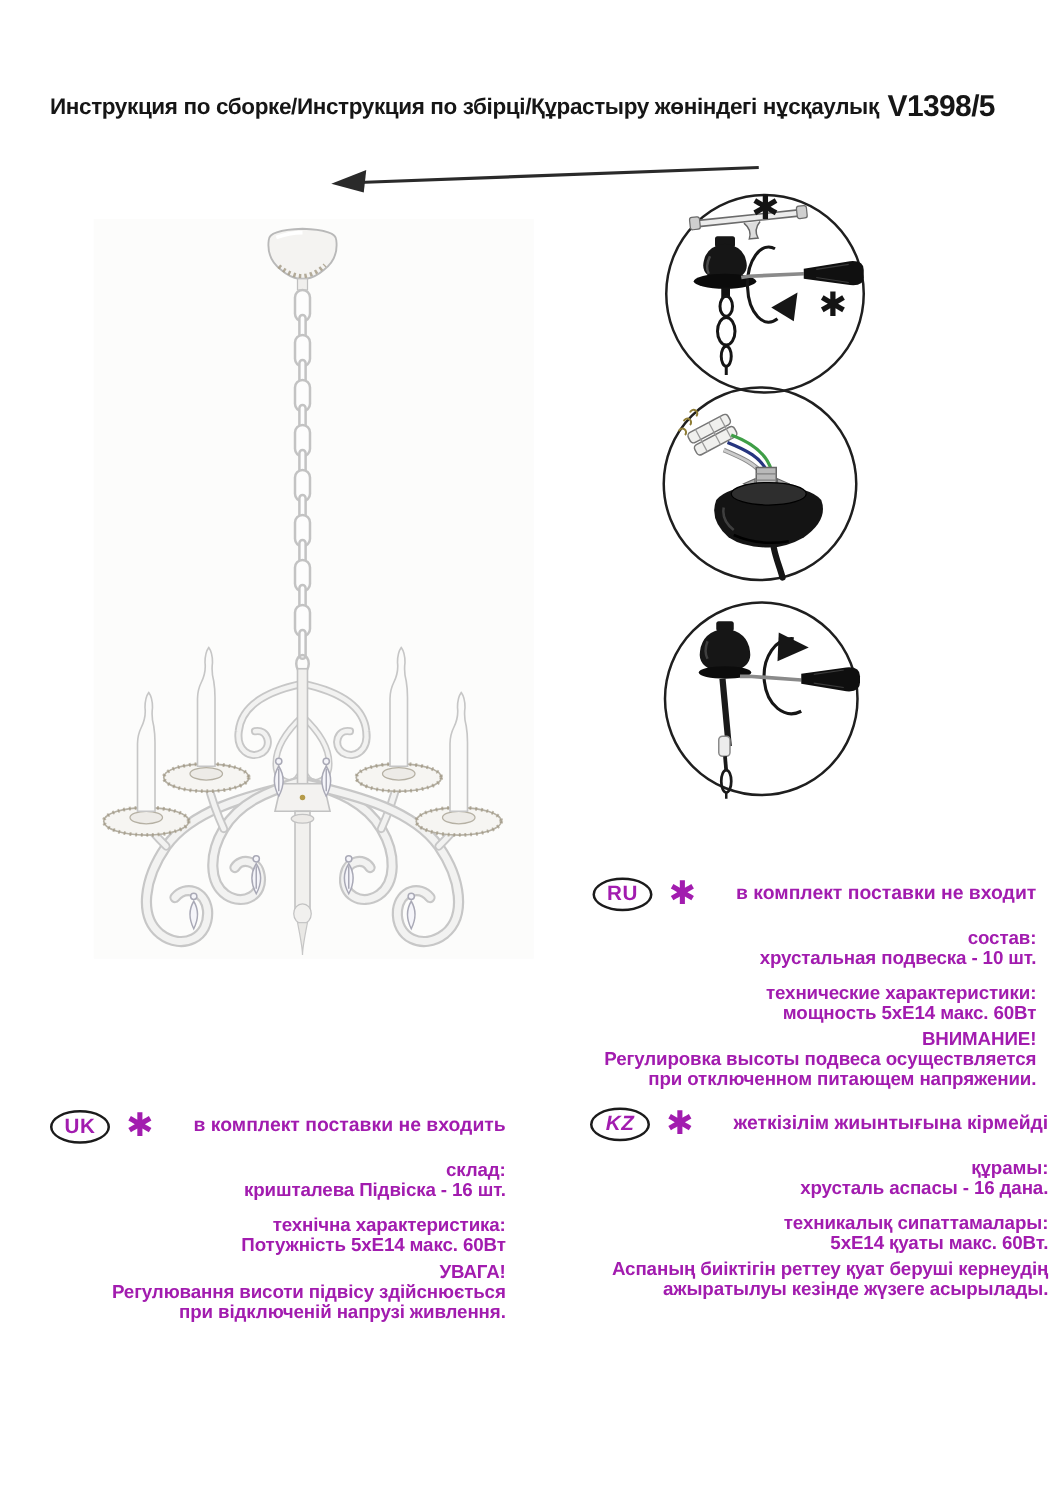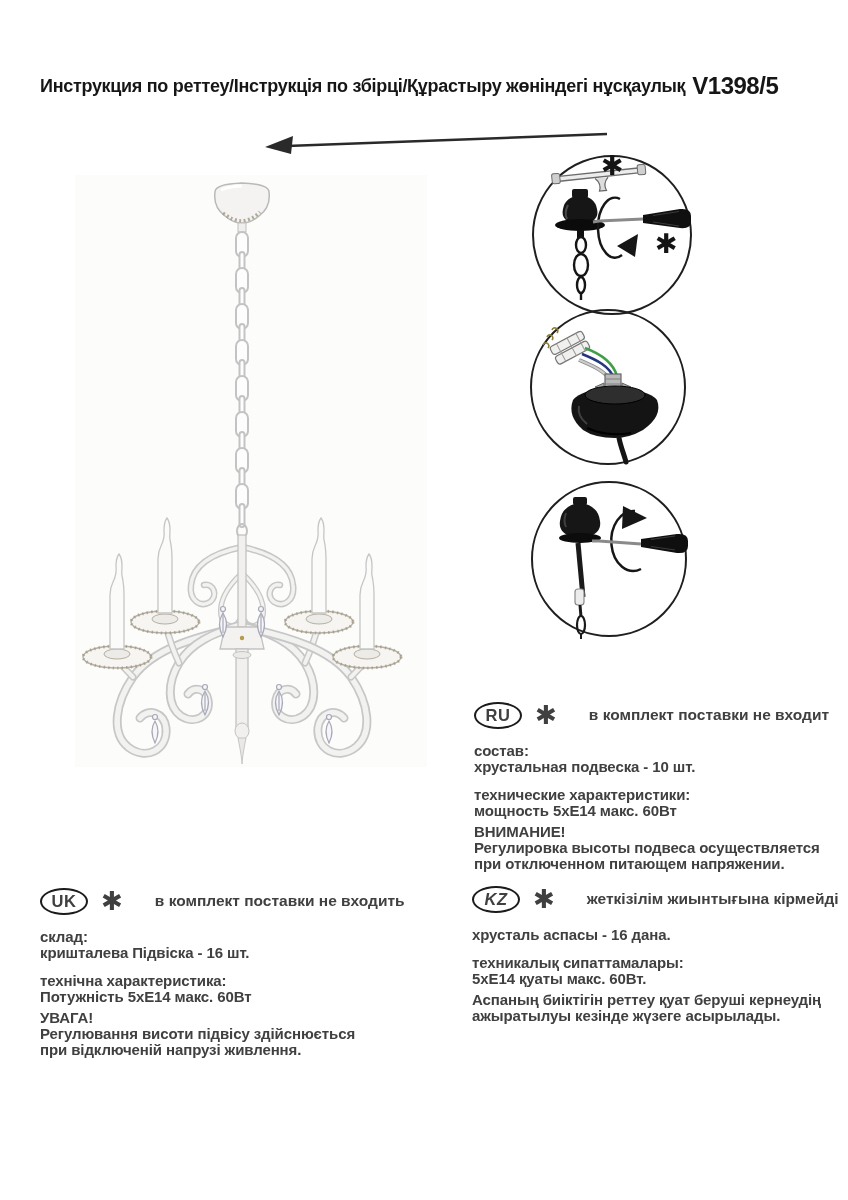--- a/index.html
+++ b/index.html
@@ -6,21 +6,21 @@
   .page {
     position:relative; width:848px; height:1200px; background:#ffffff;
     font-family:"Liberation Sans", sans-serif; color:#1d1d1d; overflow:hidden;
   }
   .abs { position:absolute; }
   .title {
     position:absolute; left:40px; top:72px; white-space:nowrap;
     font-weight:bold; font-size:18px; letter-spacing:-0.3px; color:#161616;
   }
   .title .model { font-size:24px; letter-spacing:-0.5px; margin-left:7px; vertical-align:-2px; }
-  .lang { position:absolute; font-weight:bold; color:#404040; }
+  .lang { position:absolute; font-weight:bold; color:#a21caf;text-align:right; }
   .badge-row { display:flex; align-items:center; height:30px; }
   .badge {
     display:flex; align-items:center; justify-content:center;
     width:48px; height:27px; box-sizing:border-box;
     border:2.5px solid #1b1b1b; border-radius:50%;
     font-size:16.5px; font-weight:bold; letter-spacing:0.5px; flex:0 0 auto;
   }
   .badge.slanted { font-style:italic; }
   .ast {
     font-family:"DejaVu Sans", sans-serif; font-size:26px; font-weight:bold;
@@ -31,21 +31,21 @@
   .grp1 { margin-top:13px; }
   .grp2 { margin-top:12px; }
   .grp3 { margin-top:5px; }
   svg text.diag-ast { font-family:"DejaVu Sans", sans-serif; font-weight:bold; fill:#141414; }
 </style>
 </head>
 <body>
 
 <div class="page">
 
-  <div class="title"><span>Инструкция по реттеу/Інструкція по збірці/Құрастыру жөніндегі нұсқаулық</span><span class="model">V1398/5</span></div>
+  <div class="title"><span>Инструкция по сборке/Инструкция по збірці/Құрастыру жөніндегі нұсқаулық</span><span class="model">V1398/5</span></div>
 
   <svg class="abs" style="left:253px; top:122px;" width="370" height="36" viewBox="0 0 370 36">
     <line x1="354" y1="12" x2="34" y2="24" stroke="#2a2a2a" stroke-width="2.5"></line>
     <polygon points="12,25 40,14 38,32" fill="#2a2a2a"></polygon>
   </svg>
 
   <svg class="abs" style="left:55px; top:175px;" width="390" height="600" viewBox="0 0 390 600">
     <rect x="20" y="0" width="352" height="592" fill="#fcfcfb"></rect>
 
     <g>
@@ -301,20 +301,21 @@
     </div>
   </div>
 
   <div class="lang" style="left:472px; top:884px;">
     <div class="badge-row">
       <div class="badge slanted">KZ</div>
       <div class="ast">✱</div>
       <div class="note">жеткізілім жиынтығына кірмейді</div>
     </div>
     <div class="para grp1">
+      <div>құрамы:</div>
       <div>хрусталь аспасы - 16 дана.</div>
     </div>
     <div class="para grp2">
       <div>техникалық сипаттамалары:</div>
       <div>5хЕ14 қуаты макс. 60Вт.</div>
     </div>
     <div class="para grp3">
       <div>Аспаның биіктігін реттеу қуат беруші кернеудің</div>
       <div>ажыратылуы кезінде жүзеге асырылады.</div>
     </div>

